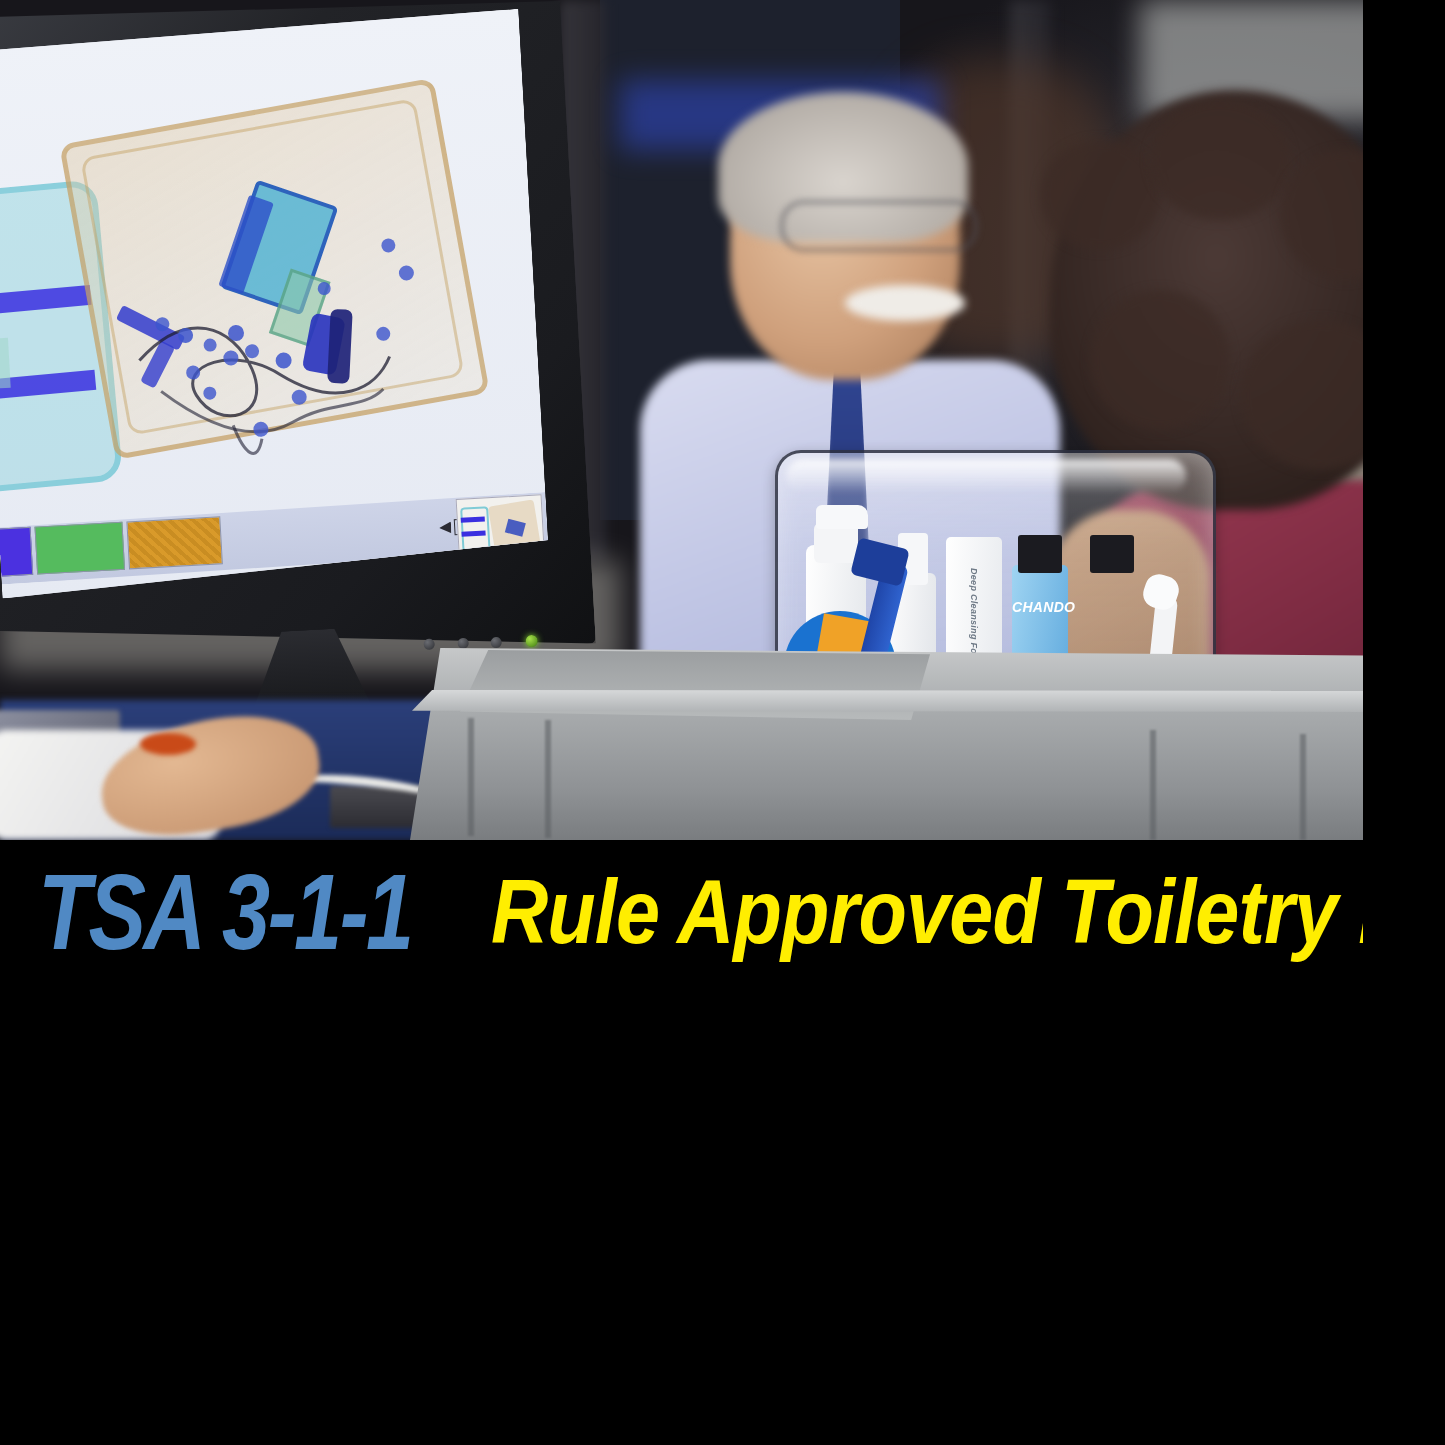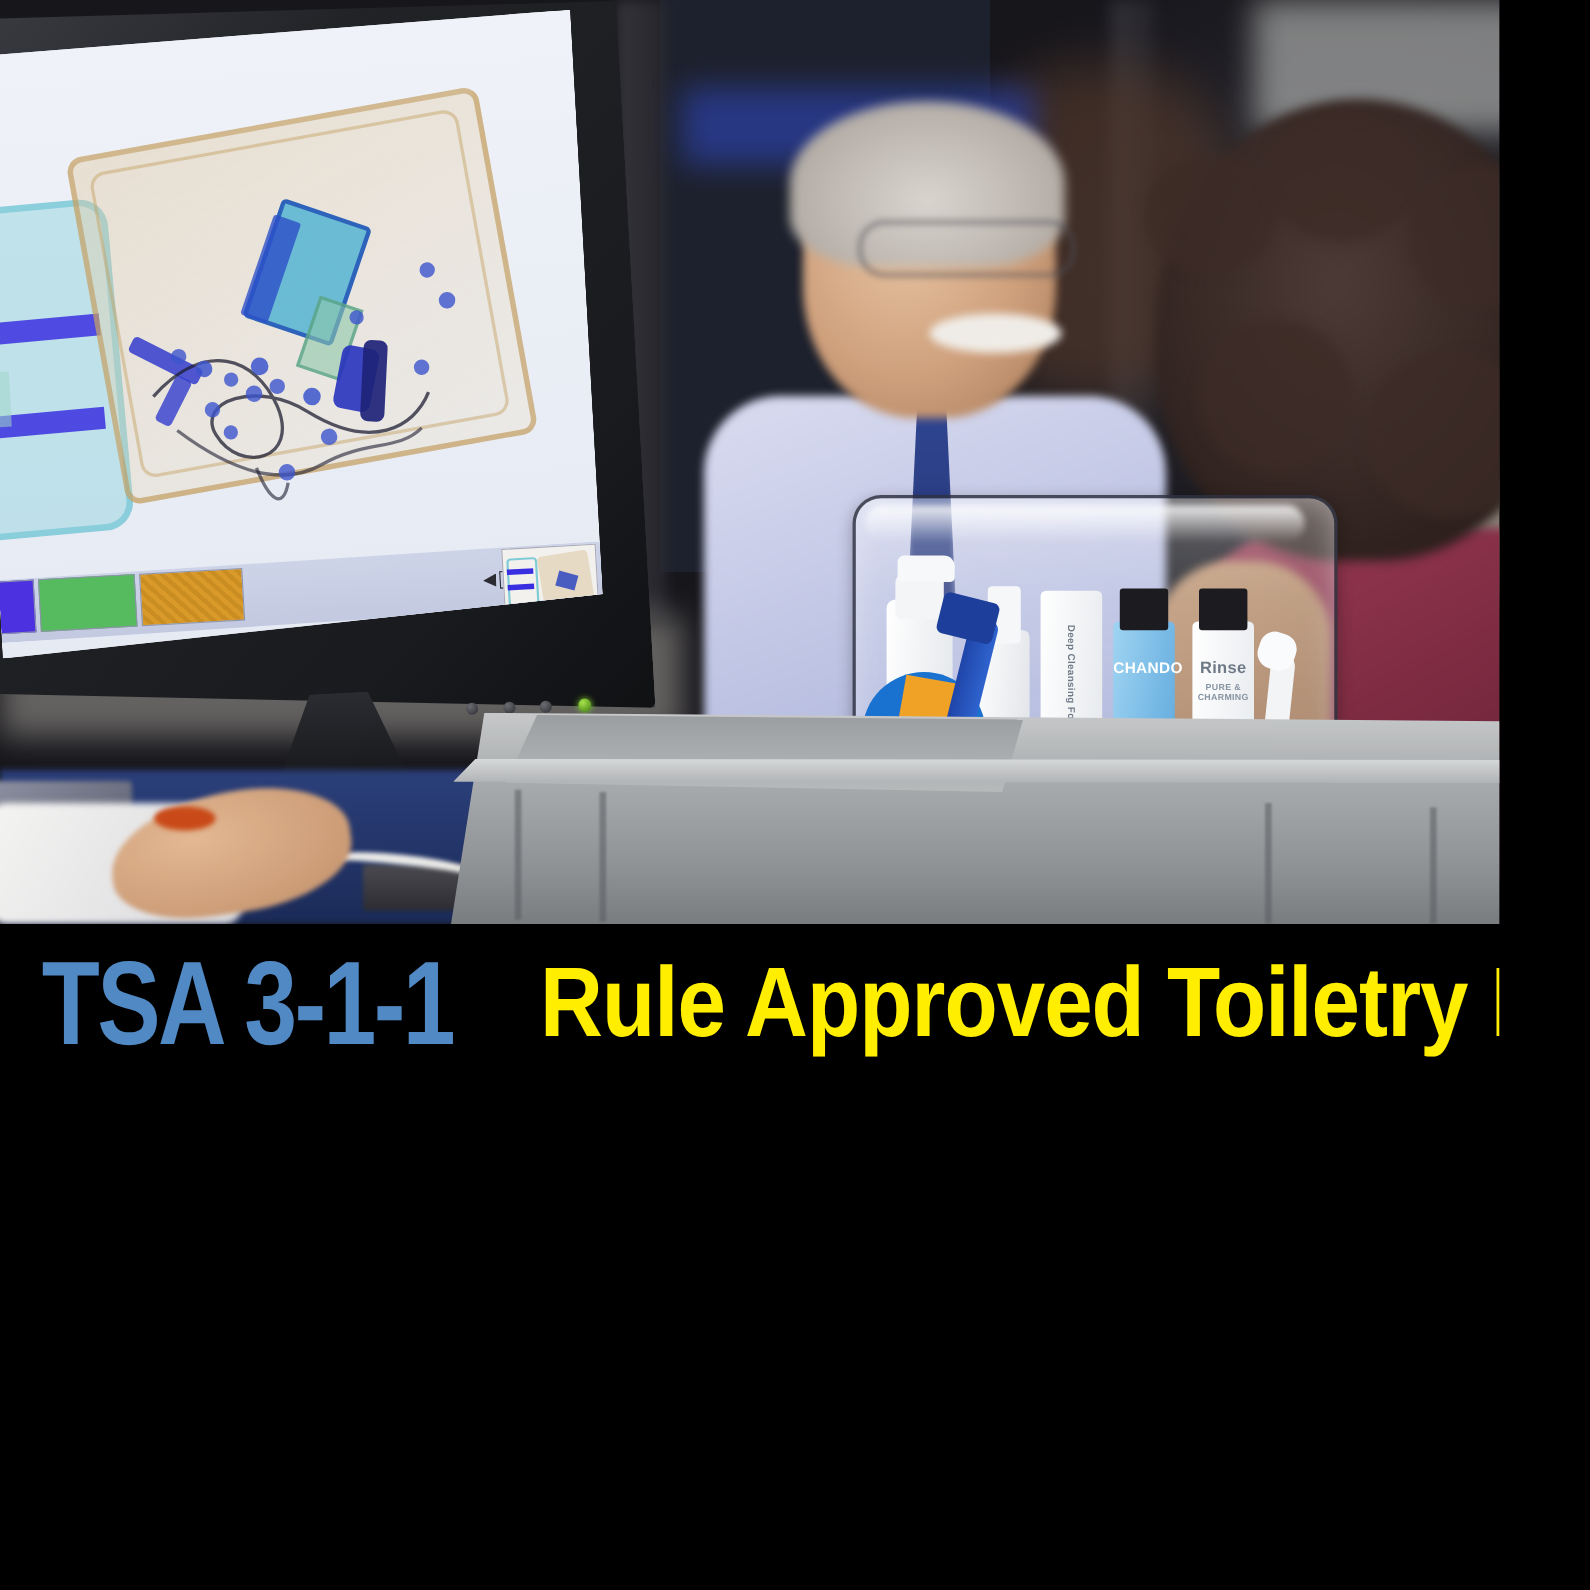--- a/index.html
+++ b/index.html
@@ -1,18 +1,18 @@
 <!DOCTYPE html>
 <html><head>
 <meta charset="utf-8">
 <title>TSA 3-1-1 Rule Approved Toiletry Bag</title>
 <style>
   html,body{margin:0;padding:0;background:#000;}
   body{width:1445px;height:1445px;overflow:hidden;font-family:"Liberation Sans",sans-serif;}
-  #page{position:relative;width:1363px;height:1445px;background:#000;overflow:hidden;}
+  #page{position:relative;width:1363px;height:1445px;background:#000;overflow:hidden;font-style:italic;}
 
   
   #photo{position:absolute;left:0;top:0;width:1445px;height:840px;overflow:hidden;
     background:
       radial-gradient(ellipse 420px 300px at 1230px 250px, #3b3a3e 0%, #232228 55%, #17161b 100%),
       linear-gradient(160deg,#2a2930 0%,#1d1c22 40%, #14131a 100%);}
 
   
   .bg-glass{position:absolute;background:#1e2230;}
   .bg-pillar{position:absolute;background:linear-gradient(90deg,#3d3c42,#2a2930);}
@@ -275,25 +275,20 @@
            background:linear-gradient(95deg,#ffffff,#e6e9ed);border-radius:5px 5px 3px 3px;">
         <div class="plabel" style="top:54px;font-size:9px;transform:rotate(90deg);transform-origin:center;white-space:nowrap;">Deep Cleansing Foam</div>
       </div>
 
       <div class="prod" style="left:234px;width:56px;height:150px;
            background:linear-gradient(100deg,#9fd4f2,#5fa9dd);border-radius:5px 5px 3px 3px;">
         <div class="plabel" style="top:34px;font-size:14px;color:#ffffff;">CHANDO</div>
       </div>
       <div class="prod" style="left:240px;bottom:142px;width:44px;height:38px;background:#1b1b20;border-radius:3px;"></div>
 
-      <div class="prod" style="left:306px;width:56px;height:150px;
-           background:linear-gradient(95deg,#ffffff,#e8ebef);border-radius:5px;">
-        <div class="plabel" style="top:34px;font-size:15px;color:#6e7986;">Rinse</div>
-        <div class="plabel" style="top:55px;font-size:8px;color:#8794a3;">PURE &amp; CHARMING</div>
-      </div>
       <div class="prod" style="left:312px;bottom:142px;width:44px;height:38px;background:#1b1b20;border-radius:3px;"></div>
 
       <div class="prod" style="left:372px;width:22px;height:120px;background:#f3f4f6;border-radius:10px;transform:rotate(6deg);"></div>
       <div class="prod" style="left:366px;bottom:106px;width:34px;height:34px;background:#fafbfc;border-radius:14px;transform:rotate(18deg);"></div>
 
       <div class="prod" style="left:6px;bottom:-6px;width:112px;height:110px;background:#1a72d0;border-radius:50%;"></div>
       <div class="prod" style="left:42px;bottom:56px;width:46px;height:42px;background:#f0a227;transform:rotate(10deg);"></div>
 
       <div class="prod" style="left:86px;bottom:-6px;width:26px;height:160px;background:linear-gradient(90deg,#1f45a8,#2f63cf);border-radius:8px;transform:rotate(14deg);"></div>
       <div class="prod" style="left:76px;bottom:134px;width:52px;height:38px;background:#1d3e9a;border-radius:6px;transform:rotate(14deg);"></div>

